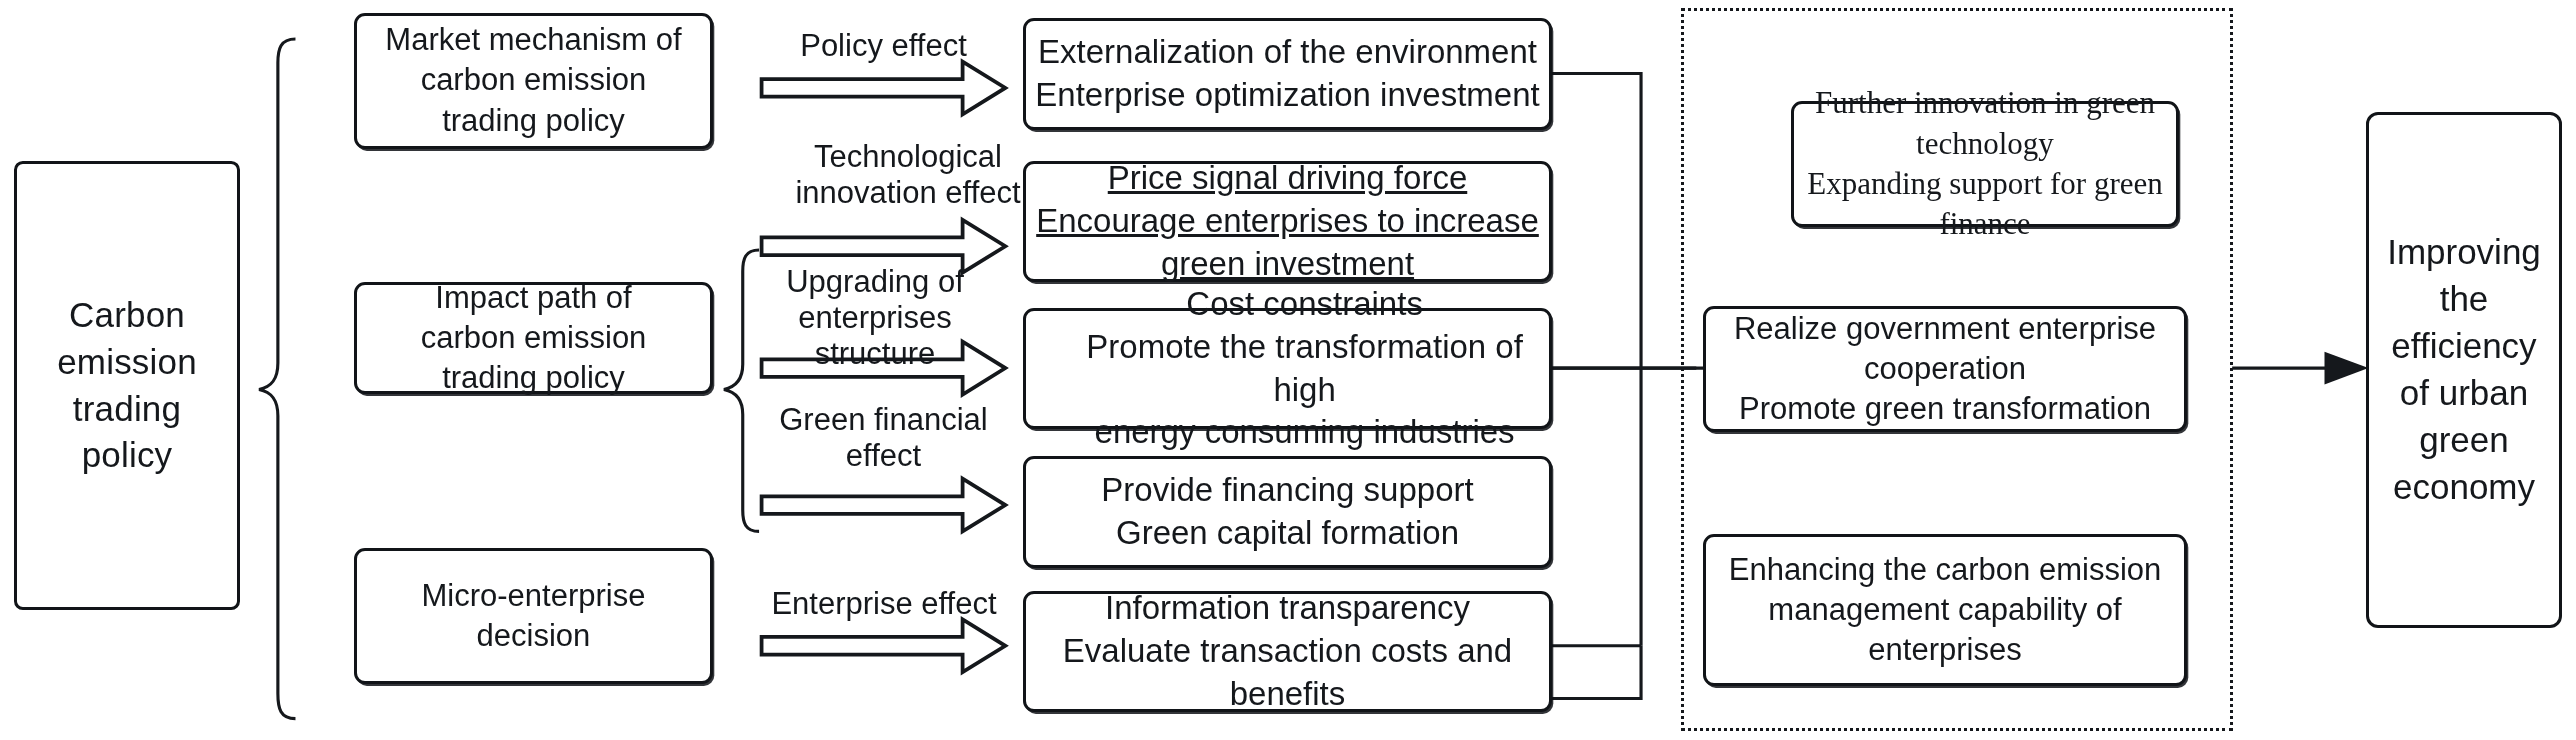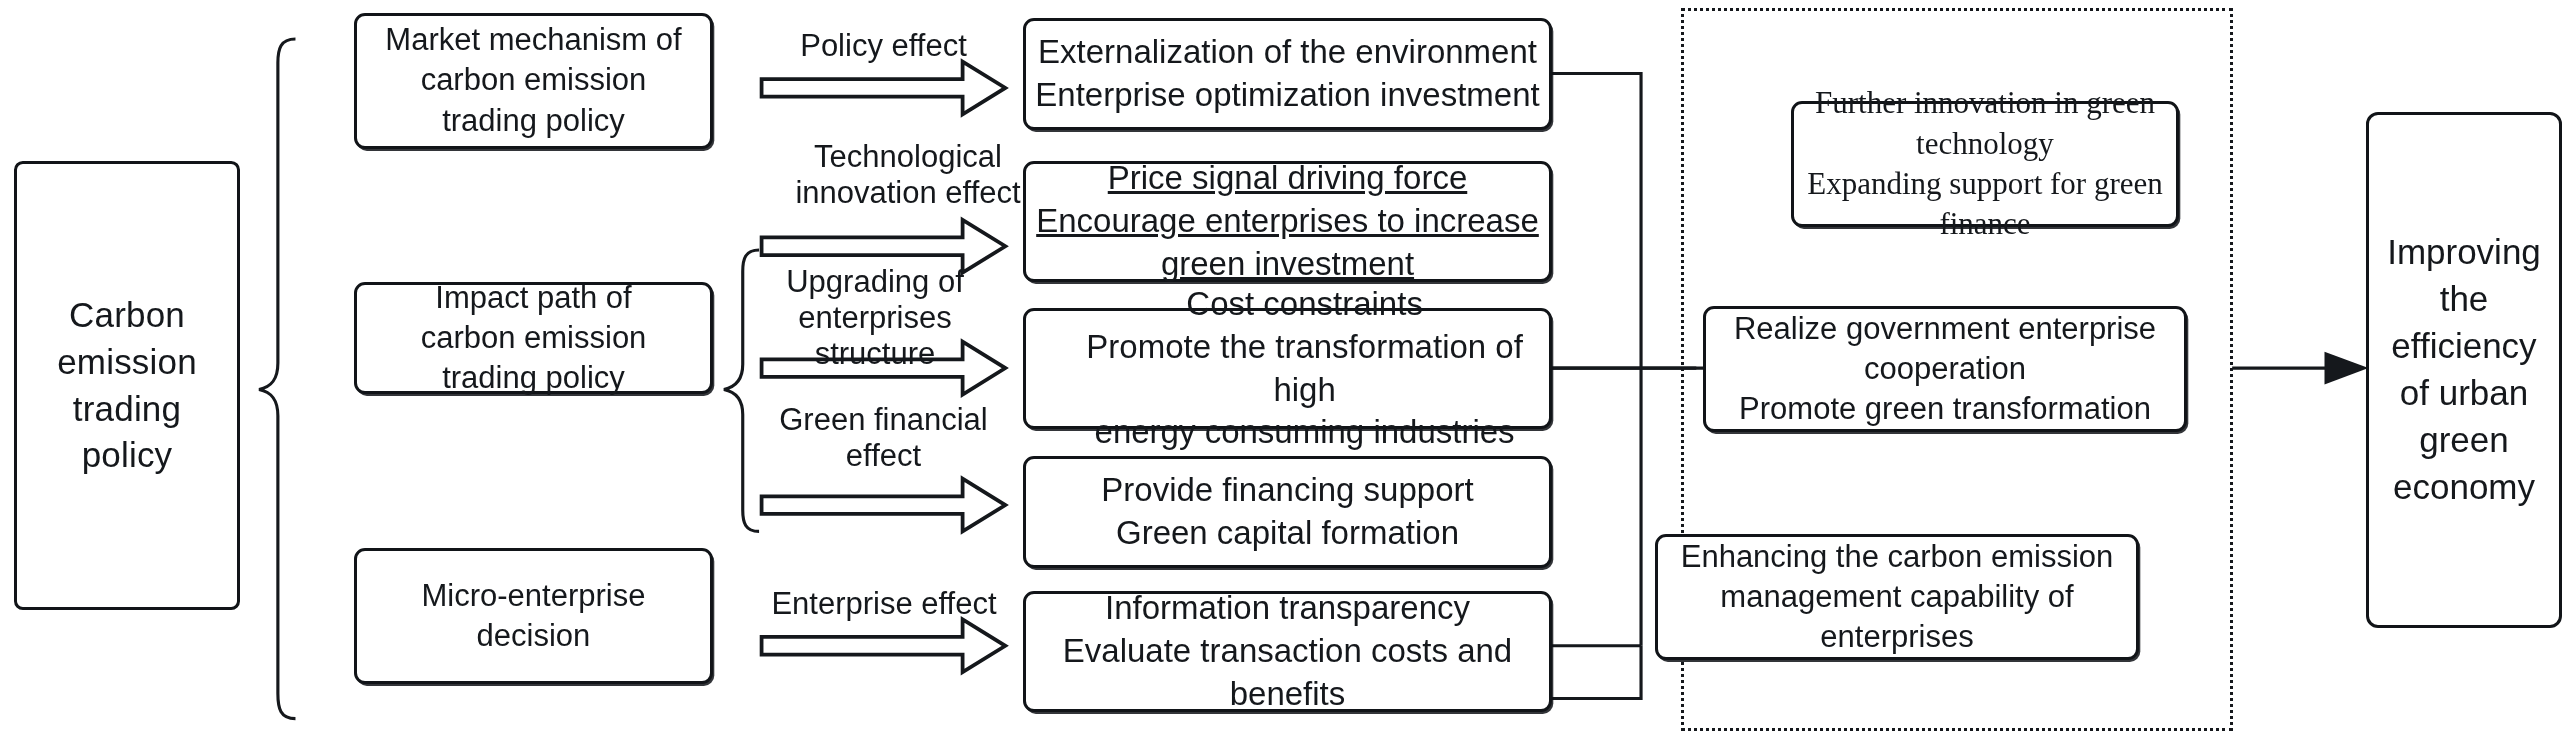--- a/index.html
+++ b/index.html
@@ -191,21 +191,21 @@
 
   <div class="node outcome shadowed" style="left:1791px; top:101px; width:388px; height:126px;font-family:Liberation Serif, serif;">Further innovation in green
 technology
 Expanding support for green
 finance</div>
 
   <div class="node outcome shadowed" style="left:1703px; top:306px; width:484px; height:126px;">Realize government enterprise
 cooperation
 Promote green transformation</div>
 
-  <div class="node outcome shadowed" style="left:1655px; top:534px; width:484px; height:126px;">Enhancing the carbon emission
+  <div class="node outcome shadowed" style="left:1703px; top:534px; width:484px; height:152px;">Enhancing the carbon emission
 management capability of
 enterprises</div>
 
   <div class="node goal" style="left:2366px; top:112px; width:196px; height:516px;">Improving
 the efficiency
 of urban
 green
 economy</div>
 
 </div>

